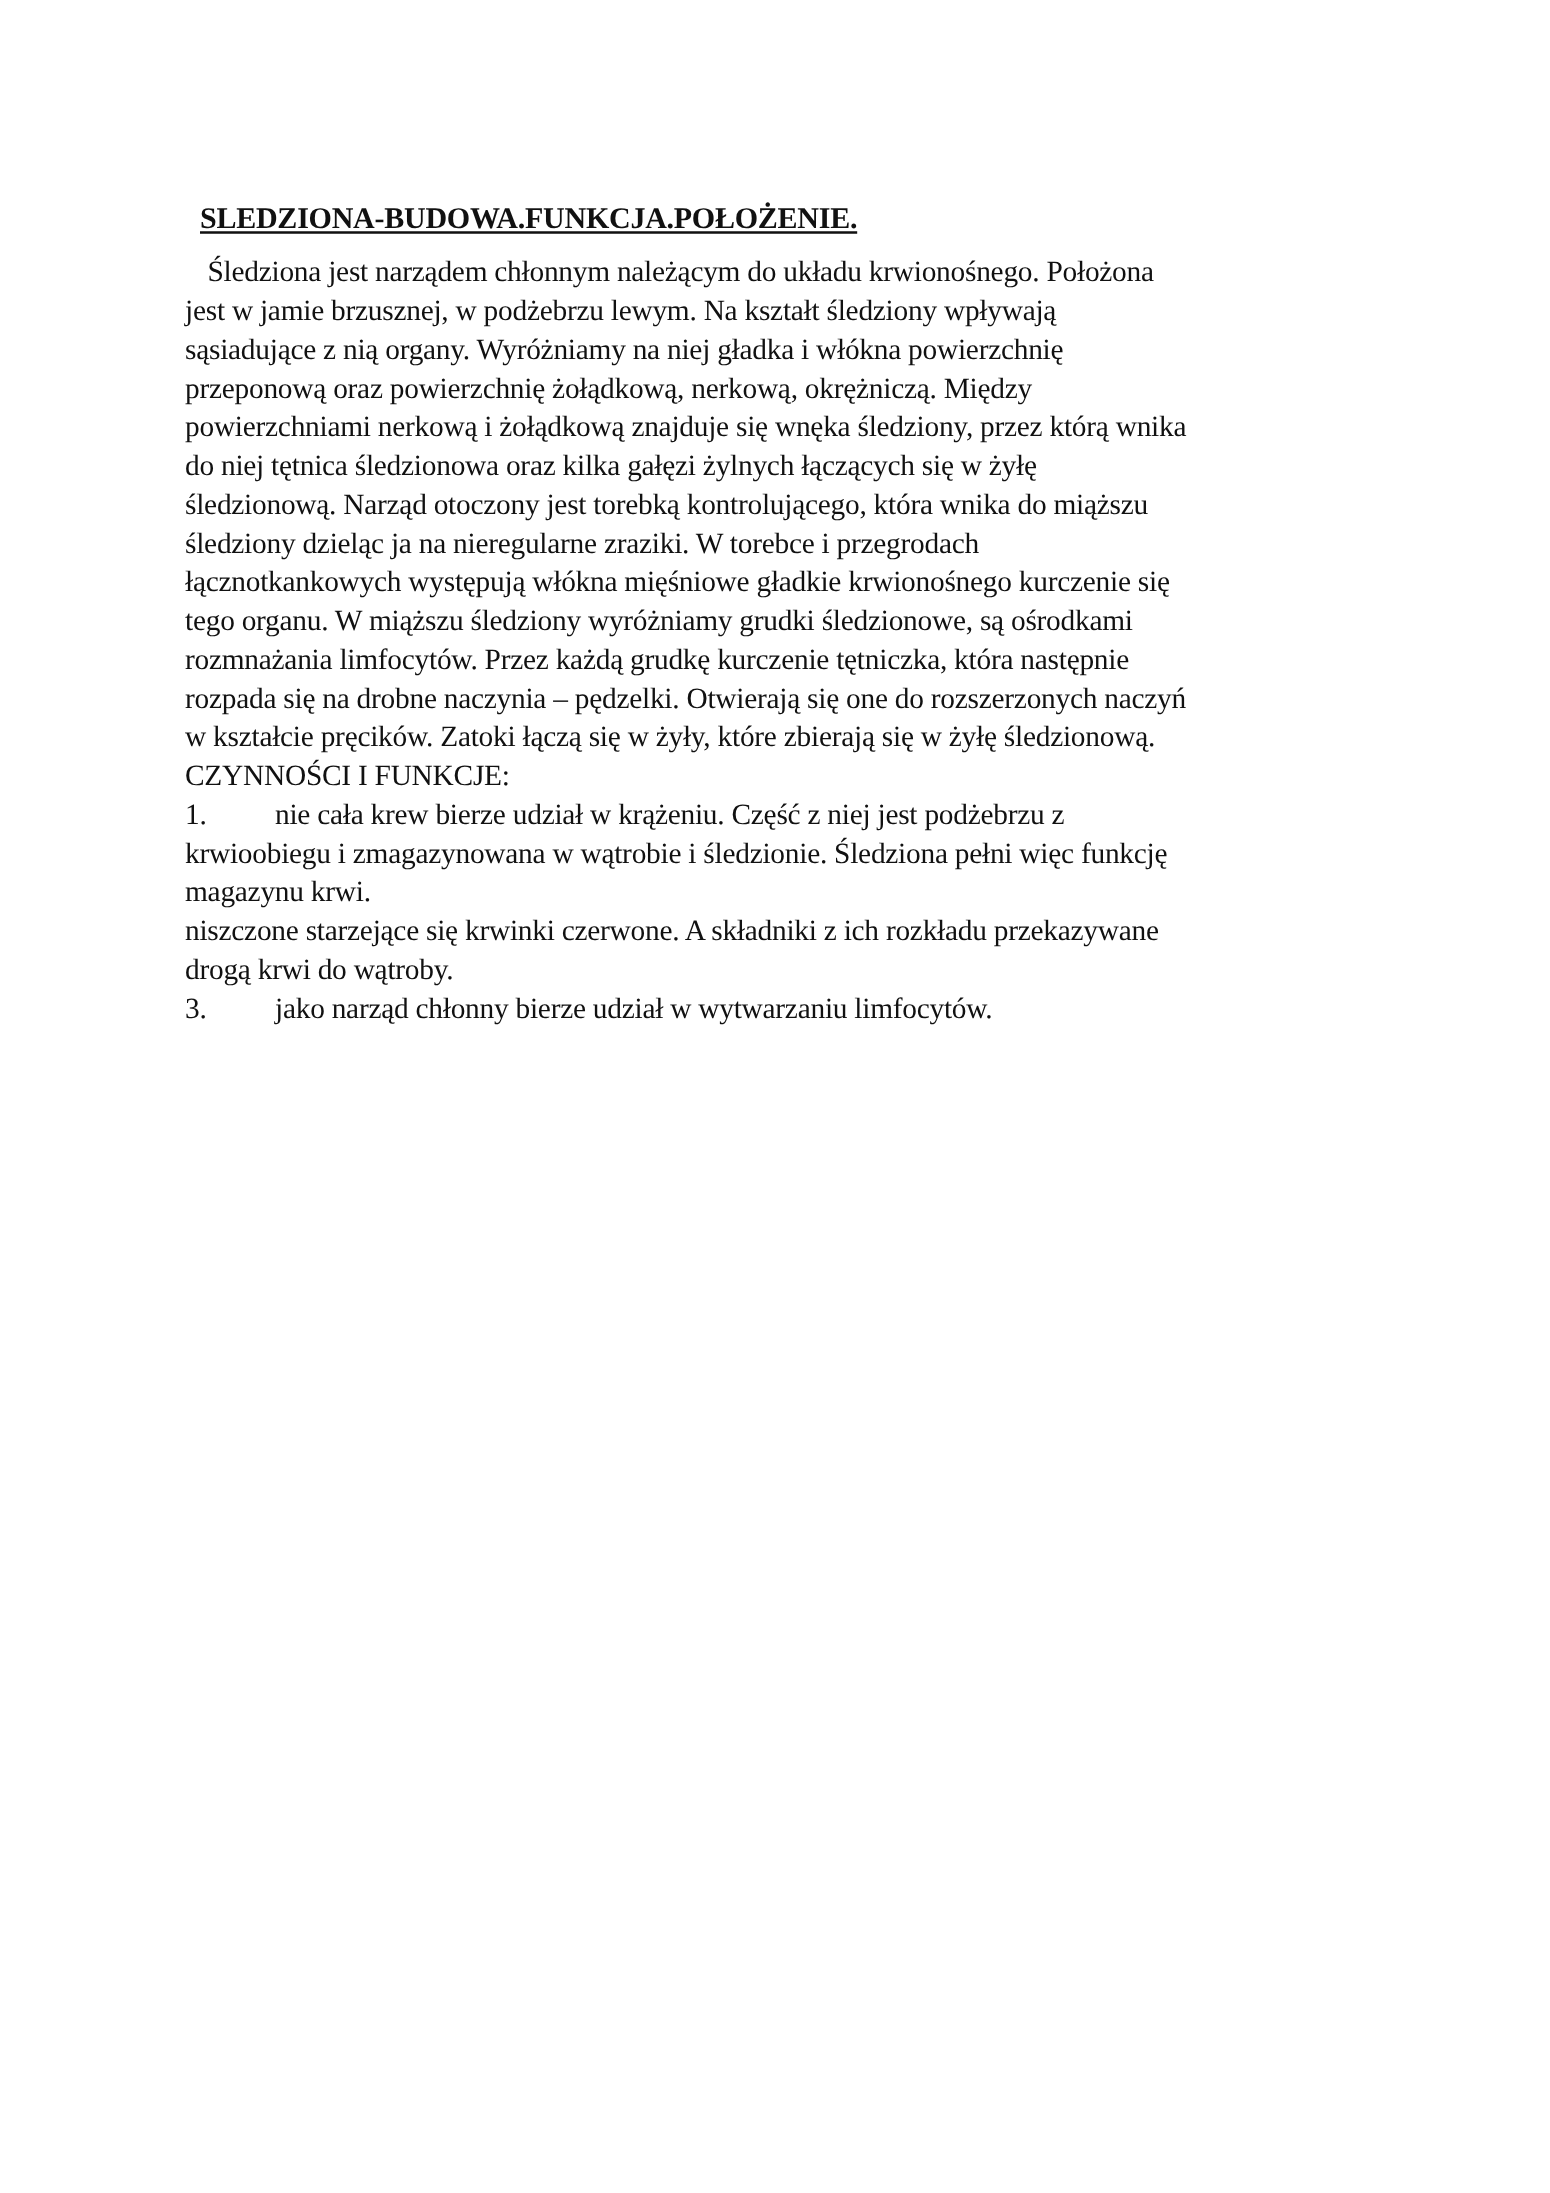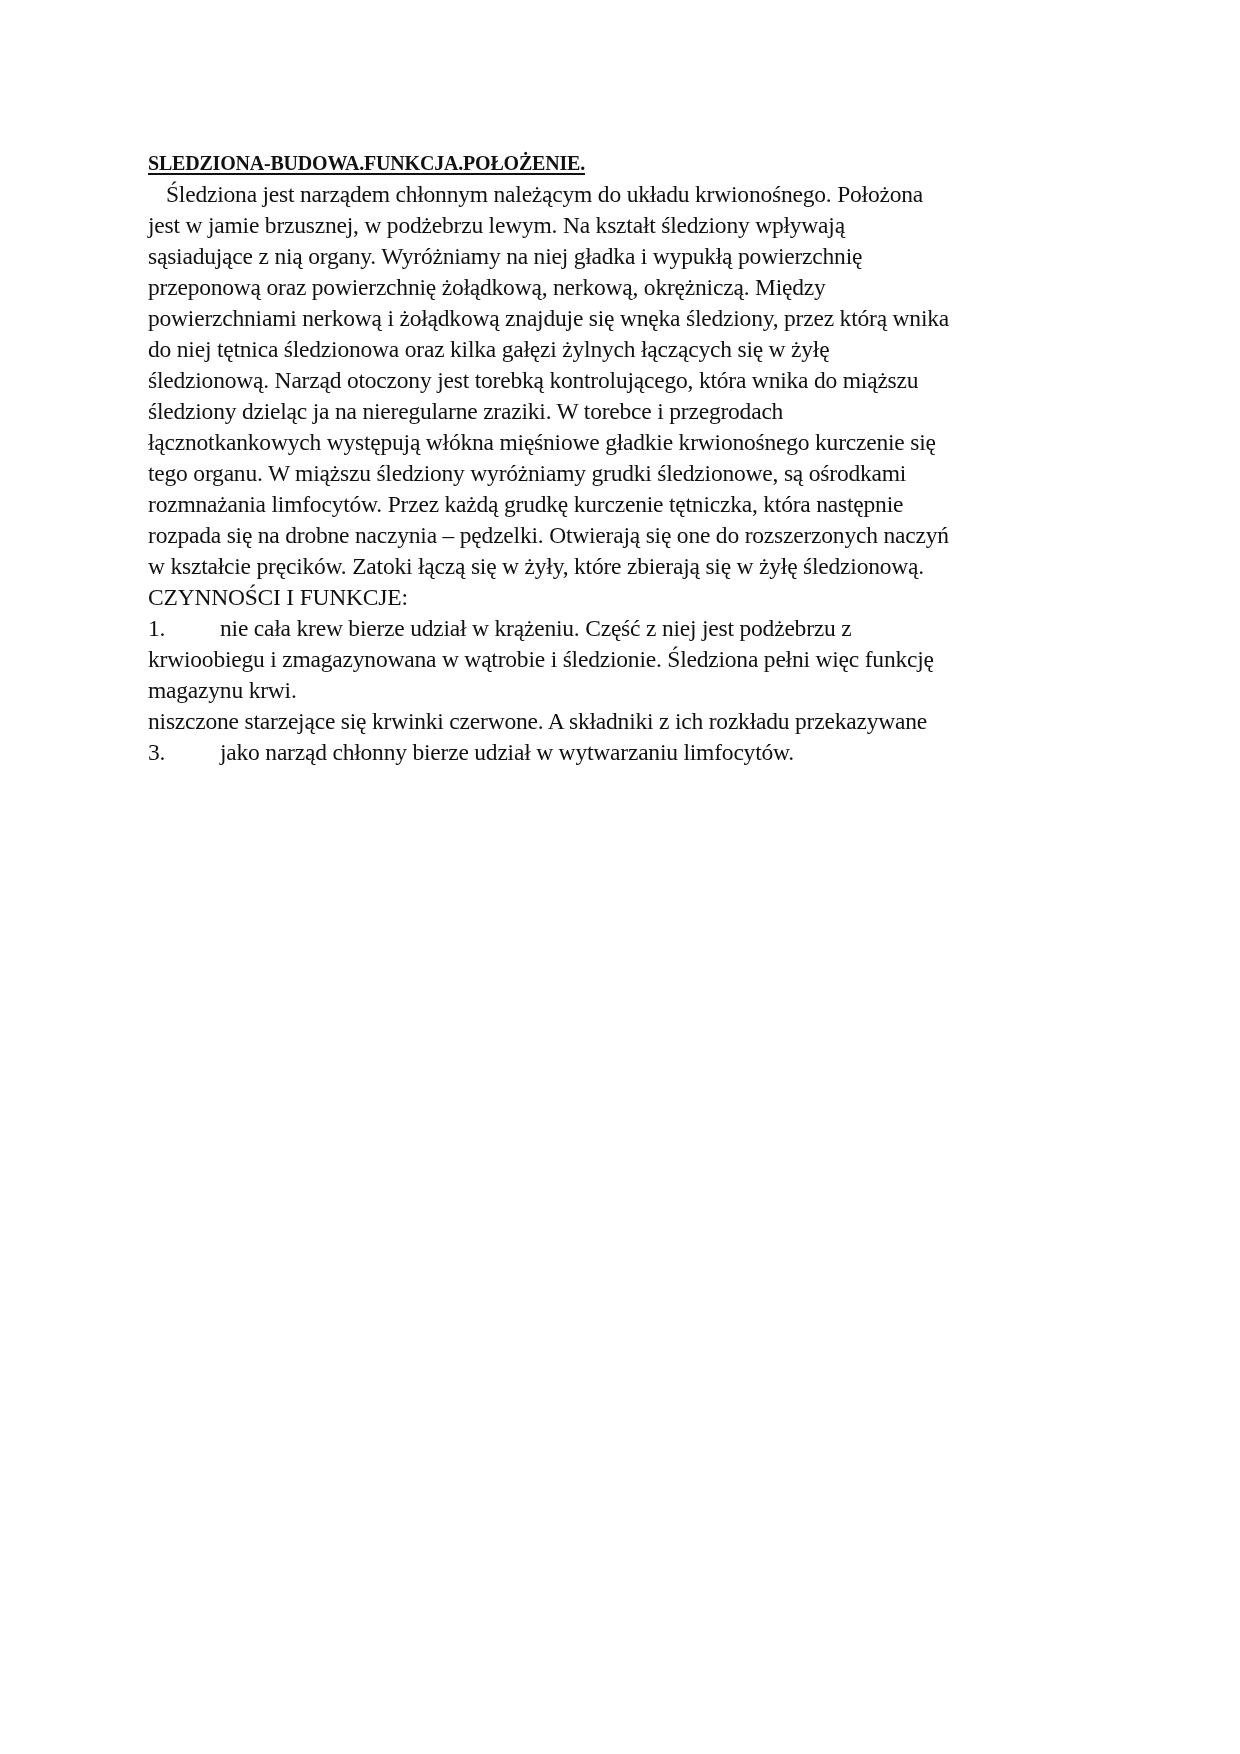--- a/index.html
+++ b/index.html
@@ -3,35 +3,35 @@
 <meta charset="utf-8">
 <style>
   html, body { margin: 0; padding: 0; background: #ffffff; }
   body { width: 1240px; height: 1754px; position: relative; overflow: hidden; }
   .page {
     position: absolute; left: 148px; top: 148px; width: 950px;
     font-family: "Liberation Serif", "DejaVu Serif", serif;
     font-size: 23.5px; line-height: 31px; color: #111;
     letter-spacing: -0.2px;
   }
-  .title { font-weight: bold; text-decoration: underline; text-decoration-thickness: 2px; text-underline-offset: 3px; margin: 0; font-size: 20px; line-height: 31px; }
+  .title { font-weight: bold; text-decoration: underline; text-decoration-thickness: 2px; text-underline-offset: 3px; margin: 12px; font-size: 24px; line-height: 31px; }
   .line { white-space: nowrap; display: block; }
   .indent { padding-left: 18px; }
   .item-num { display: inline-block; width: 72px; }
 </style>
 </head>
 <body>
 
 <div class="page">
   <h1 class="title">SLEDZIONA-BUDOWA.FUNKCJA.POŁOŻENIE.</h1>
 
   <div>
     <span class="line indent">Śledziona jest narządem chłonnym należącym do układu krwionośnego. Położona</span>
     <span class="line">jest w jamie brzusznej, w podżebrzu lewym. Na kształt śledziony wpływają</span>
-    <span class="line">sąsiadujące z nią organy. Wyróżniamy na niej gładka i wypukłą powierzchnię</span>
+    <span class="line">sąsiadujące z nią organy. Wyróżniamy na niej gładka i włókna powierzchnię</span>
     <span class="line">przeponową oraz powierzchnię żołądkową, nerkową, okrężniczą. Między</span>
     <span class="line">powierzchniami nerkową i żołądkową znajduje się wnęka śledziony, przez którą wnika</span>
     <span class="line">do niej tętnica śledzionowa oraz kilka gałęzi żylnych łączących się w żyłę</span>
     <span class="line">śledzionową. Narząd otoczony jest torebką kontrolującego, która wnika do miąższu</span>
     <span class="line">śledziony dzieląc ja na nieregularne zraziki. W torebce i przegrodach</span>
     <span class="line">łącznotkankowych występują włókna mięśniowe gładkie krwionośnego kurczenie się</span>
     <span class="line">tego organu. W miąższu śledziony wyróżniamy grudki śledzionowe, są ośrodkami</span>
     <span class="line">rozmnażania limfocytów. Przez każdą grudkę kurczenie tętniczka, która następnie</span>
     <span class="line">rozpada się na drobne naczynia – pędzelki. Otwierają się one do rozszerzonych naczyń</span>
     <span class="line">w kształcie pręcików. Zatoki łączą się w żyły, które zbierają się w żyłę śledzionową.</span>
@@ -40,18 +40,19 @@
   <span class="line">CZYNNOŚCI I FUNKCJE:</span>
 
   <div>
     <div>
       <span class="line"><span class="item-num">1.</span><span>nie cała krew bierze udział w krążeniu. Część z niej jest podżebrzu z</span></span>
       <span class="line">krwioobiegu i zmagazynowana w wątrobie i śledzionie. Śledziona pełni więc funkcję</span>
       <span class="line">magazynu krwi.</span>
     </div>
     <div>
       <span class="line">niszczone starzejące się krwinki czerwone. A składniki z ich rozkładu przekazywane</span>
+      <span class="line">drogą krwi do wątroby.</span>
     </div>
     <div>
       <span class="line"><span class="item-num">3.</span><span>jako narząd chłonny bierze udział w wytwarzaniu limfocytów.</span></span>
     </div>
   </div>
 </div>
 
 </body></html>

